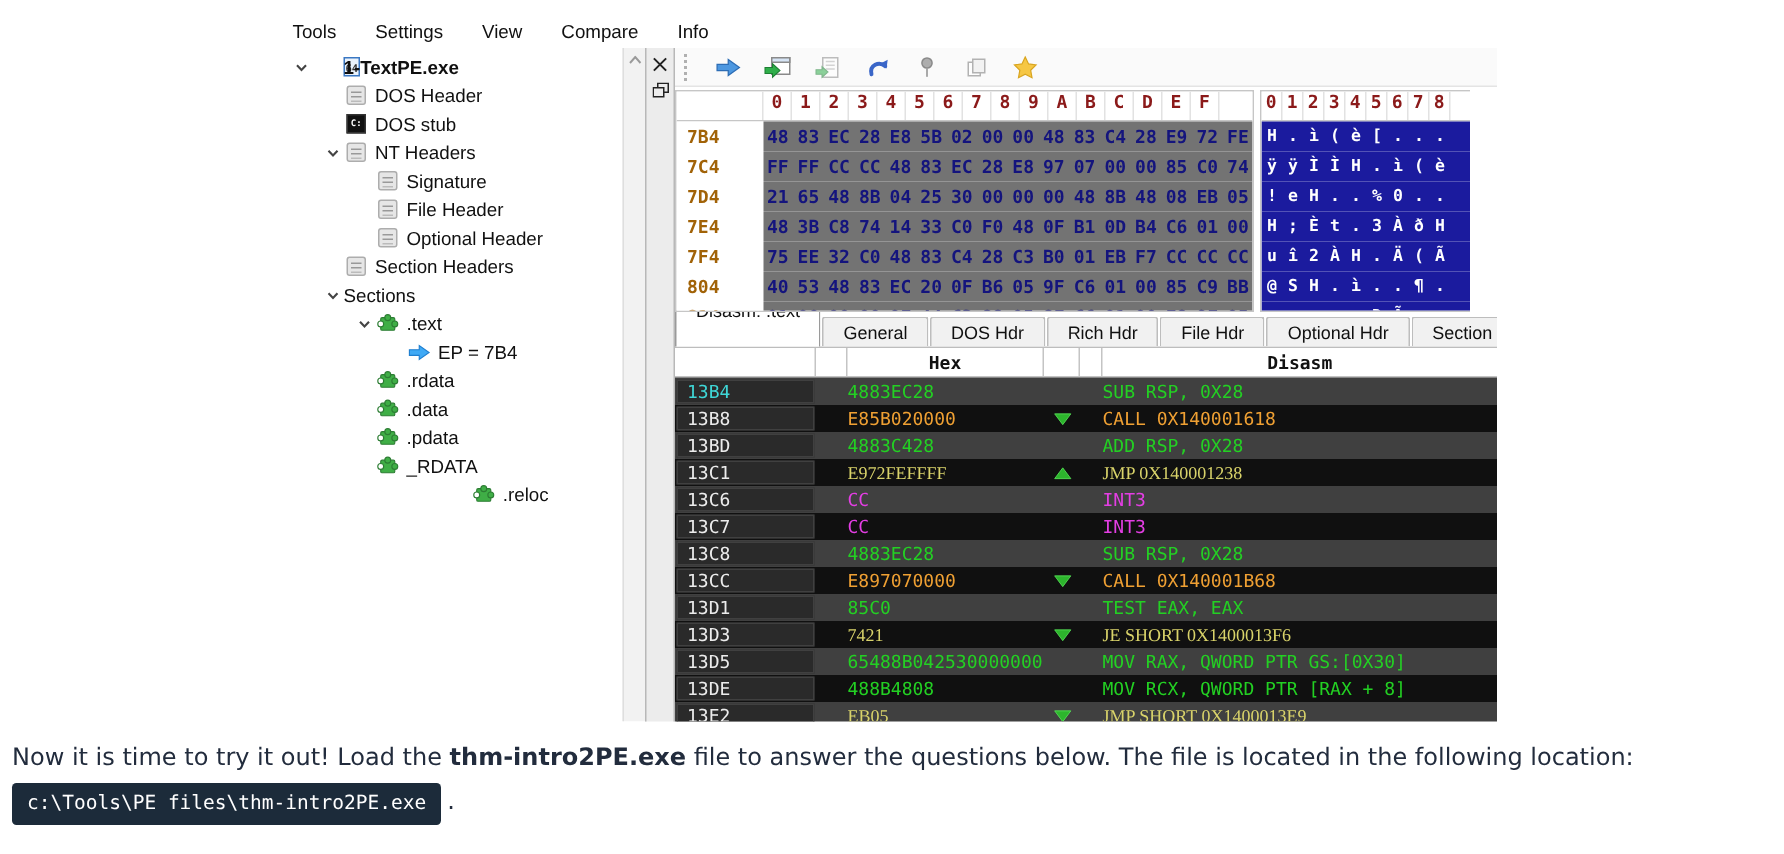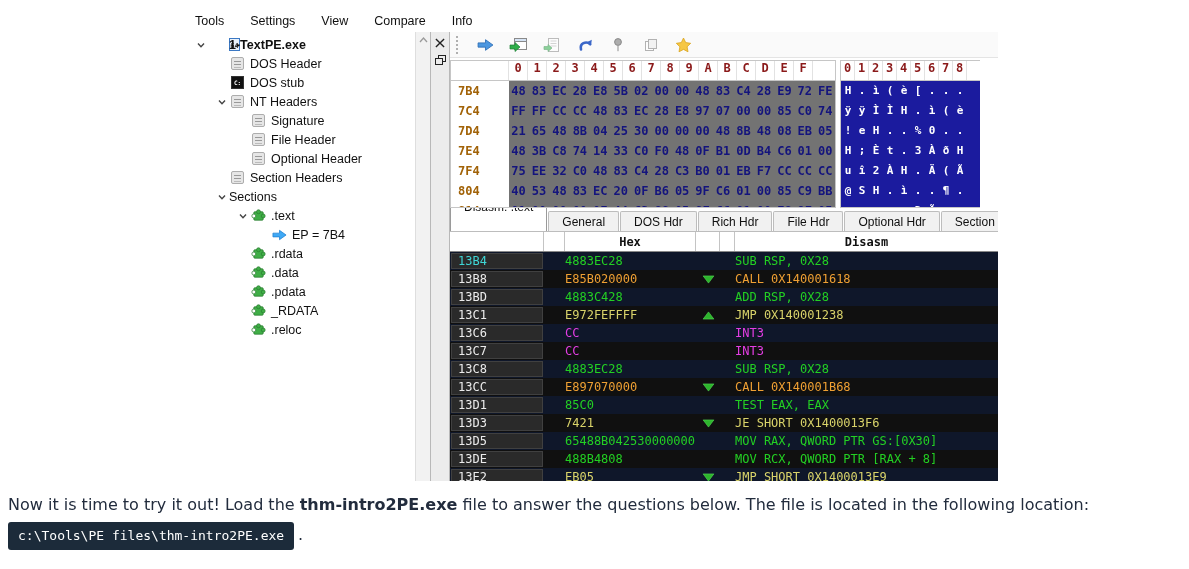--- a/index.html
+++ b/index.html
@@ -75,29 +75,29 @@
   .tab.active { background:#fff; height:37px; line-height:23px; border-color:#9a9a9a; margin-bottom:-1px; }
 
   
   .disasm { flex:1; background:#000; overflow:hidden; display:flex; flex-direction:column; }
   .d-header { height:20px; flex:none; display:flex; background:#fff; border-bottom:1px solid #888;
               font:bold 12px "DejaVu Sans Mono", monospace; color:#111;justify-content:space-between; }
   .dh { border-right:1px solid #c4c4c4; display:flex; align-items:center; justify-content:center; height:100%; }
   .dh-addr { width:94px; } .dh-s1 { width:21px; } .dh-hex { width:131px; }
   .dh-arr { width:24px; } .dh-s2 { width:15px; } .dh-dis { flex:1; border-right:none; }
   .d-row { height:18px; flex:none; display:flex; align-items:center;
-           font:12px "DejaVu Sans Mono", monospace; background:#0f172a; }
+           font:12px "DejaVu Sans Mono", monospace; background:#404040; }
   .d-row.alt { background:#101010; }
   .da { width:92px; flex:none; margin-left:1px; height:16px; line-height:14px; padding-left:6px;
         background:#2a2a2a; border:1px solid #404040; color:#ececec; }
   .ds1 { width:22px; flex:none; } .dx { width:131px; flex:none; }
   .darr { width:24px; flex:none; display:flex; justify-content:center; align-items:center; }
   .ds2 { width:15px; flex:none; } .di { flex:1; }
   .c-green { color:#23d023; } .c-orange { color:#efa033; }
-  .c-yellow { color:#d9d36a; } .c-magenta { color:#e43ee4; }
+  .c-yellow { color:#d9d36a;font-family:Liberation Serif, serif; } .c-magenta { color:#e43ee4; }
   .addr-selected { color:#3fd6d6; }
 
   
   .footer { position:absolute; left:8px; top:495px; width:1175px; font-family:"DejaVu Sans", sans-serif;
             font-size:16px; color:#222c3d; }
   .code-row { margin-top:8px; }
   .code-chip { display:inline-block; background:#1c2b3a; color:#fff; border-radius:3px;
                font:13px "DejaVu Sans Mono", monospace; padding:6px 10px 7px; }
   .after-code { margin-left:4px; }
 </style>
@@ -265,21 +265,21 @@
                   <g fill="#3fae46" stroke="#2c7d33" stroke-width="0.8">
                     <rect x="3" y="4" width="10" height="9" rx="1"></rect>
                     <circle cx="8" cy="4" r="2.1"></circle>
                     <circle cx="13" cy="8.5" r="2.1"></circle>
                   </g>
                   <circle cx="3" cy="8.5" r="2.1" fill="#fff" stroke="#2c7d33" stroke-width="0.8"></circle>
                 </svg>
               </span>
               <span class="tlabel">_RDATA</span>
             </div>
-            <div class="tree-row" style="padding-left: 54px;">
+            <div class="tree-row" style="padding-left: 54px; justify-content: center;">
               <span class="chev"></span>
               <span class="ticon">
                 <svg width="15" height="15" viewBox="0 0 16 16">
                   <g fill="#3fae46" stroke="#2c7d33" stroke-width="0.8">
                     <rect x="3" y="4" width="10" height="9" rx="1"></rect>
                     <circle cx="8" cy="4" r="2.1"></circle>
                     <circle cx="13" cy="8.5" r="2.1"></circle>
                   </g>
                   <circle cx="3" cy="8.5" r="2.1" fill="#fff" stroke="#2c7d33" stroke-width="0.8"></circle>
                 </svg>

